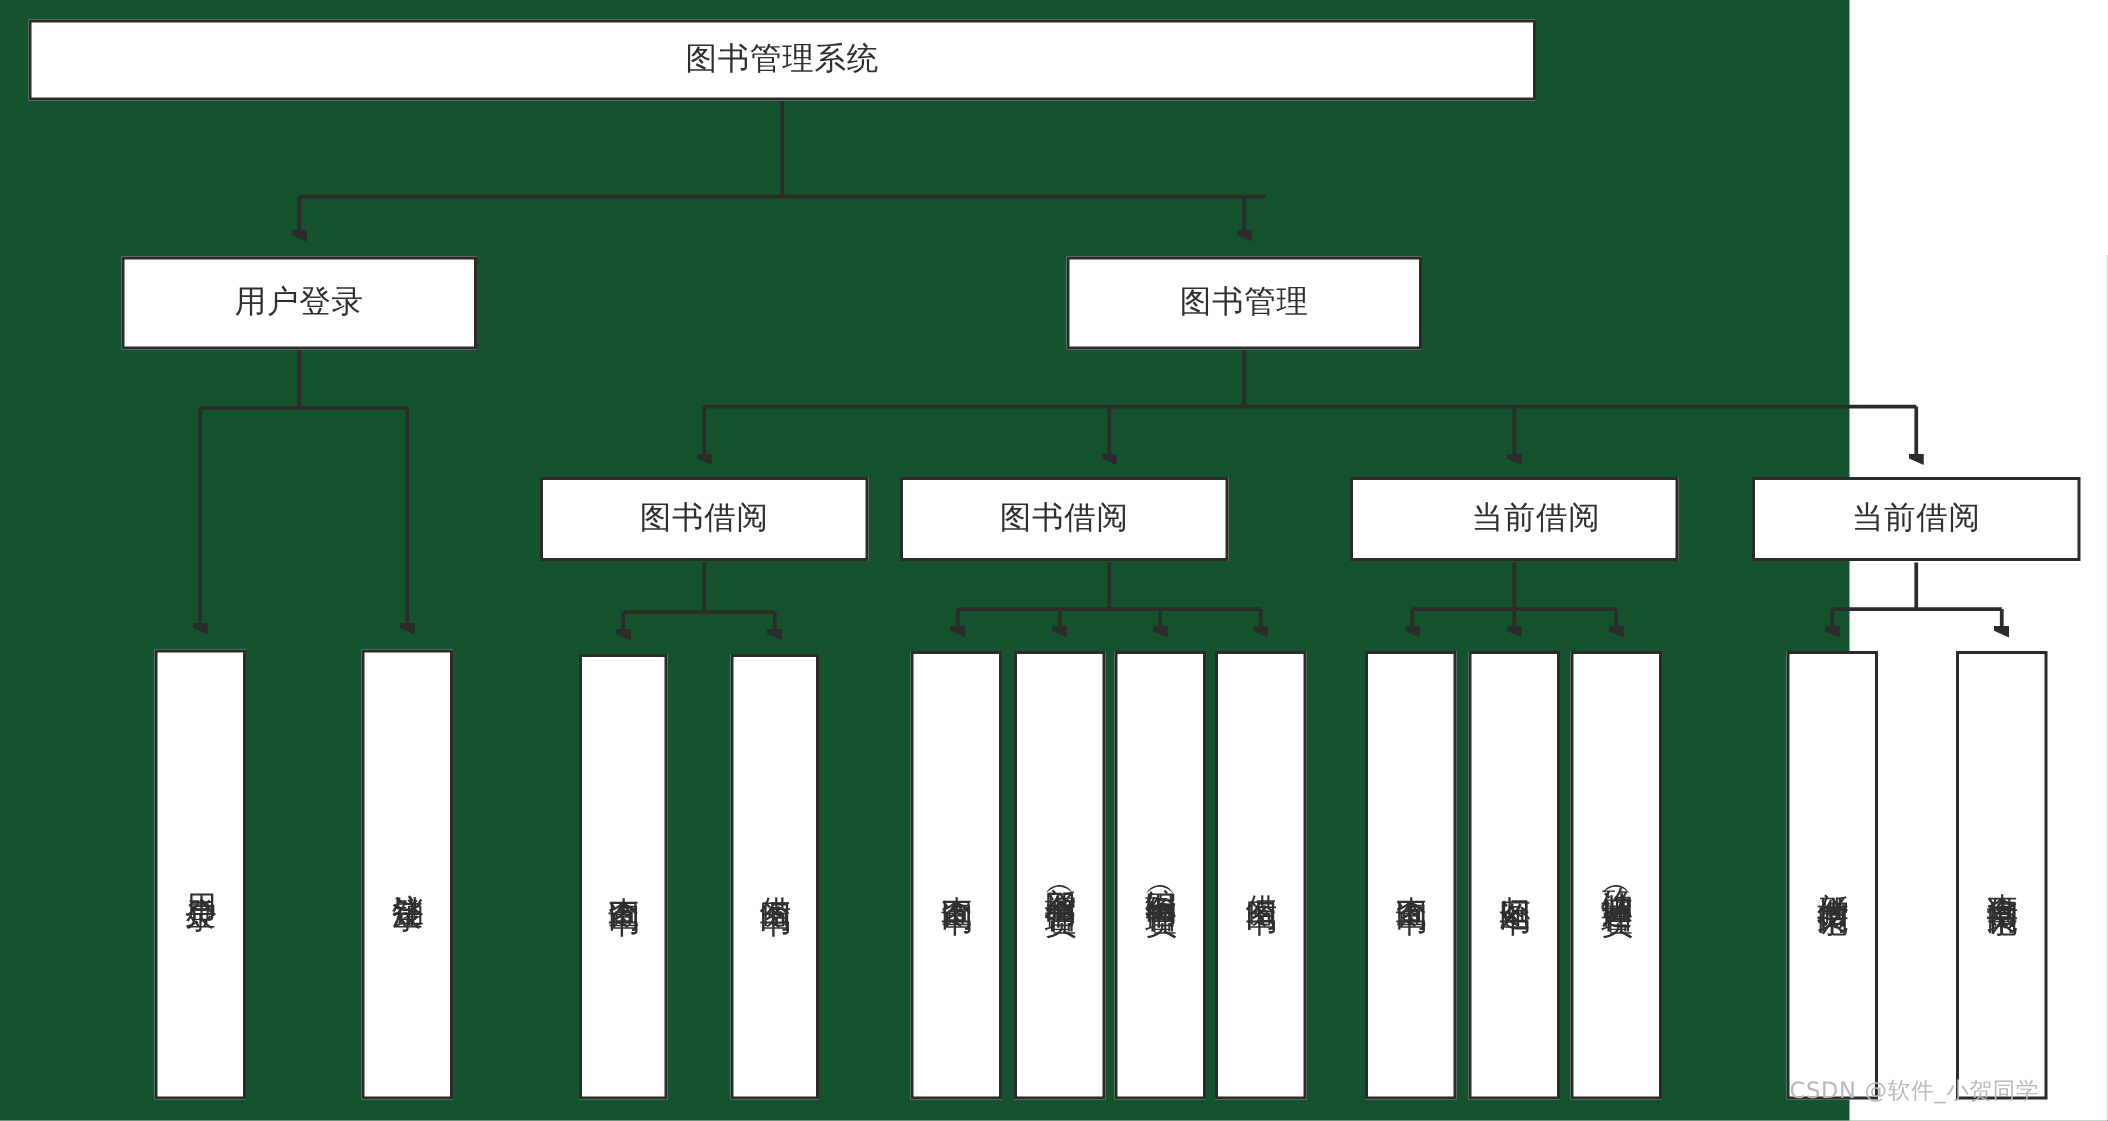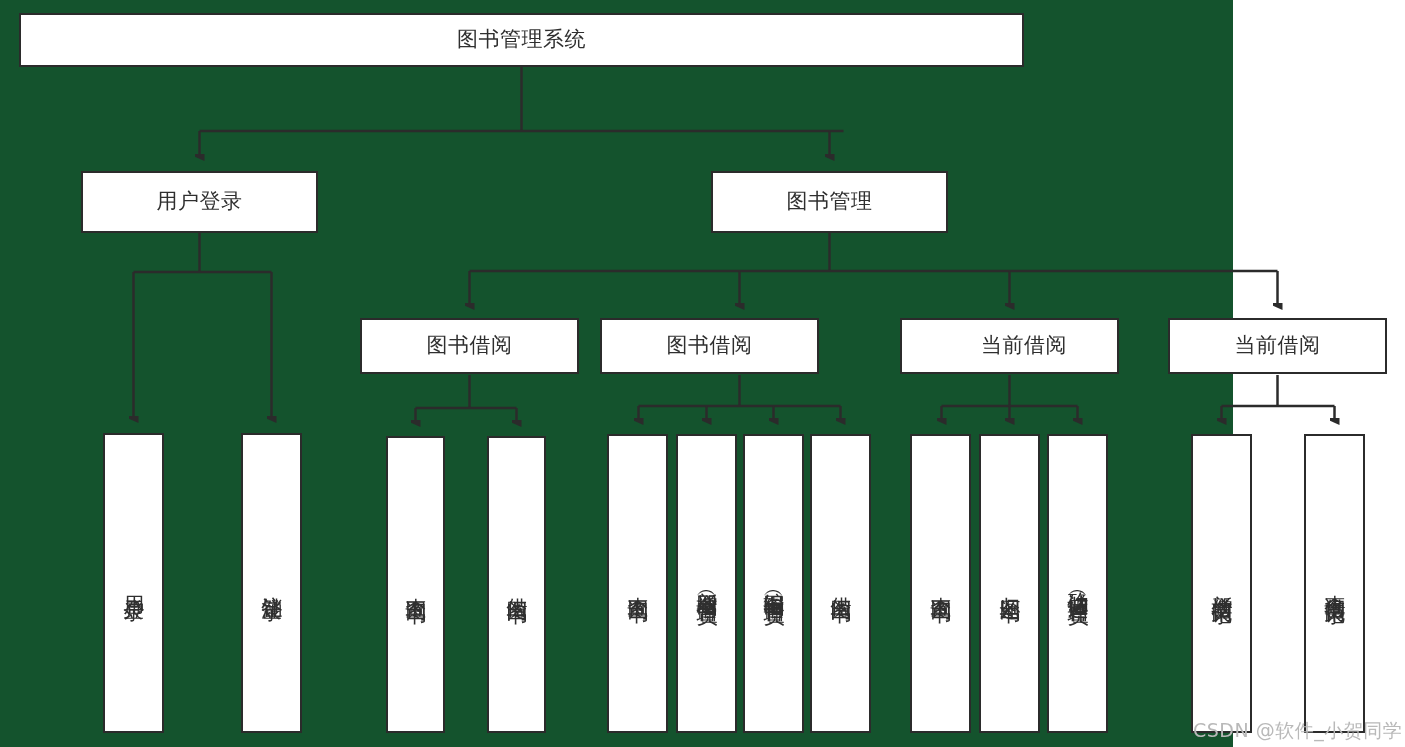--- a/index.html
+++ b/index.html
@@ -53,21 +53,21 @@
     text-orientation: upright;
     font-size: 21px;
     color: #2f2f2f;
     letter-spacing: 2px;
     line-height: 1.0;
     text-align: center;
     white-space: nowrap;
   }
   .watermark {
     position: absolute;
-    font-size: 19px;
+    font-size: 15px;
     color: #b9b9b9;
     white-space: nowrap;
     letter-spacing: 0.5px;
   }
 </style>
 </head>
 <body>
 
 <div id="diagram-root">
 

